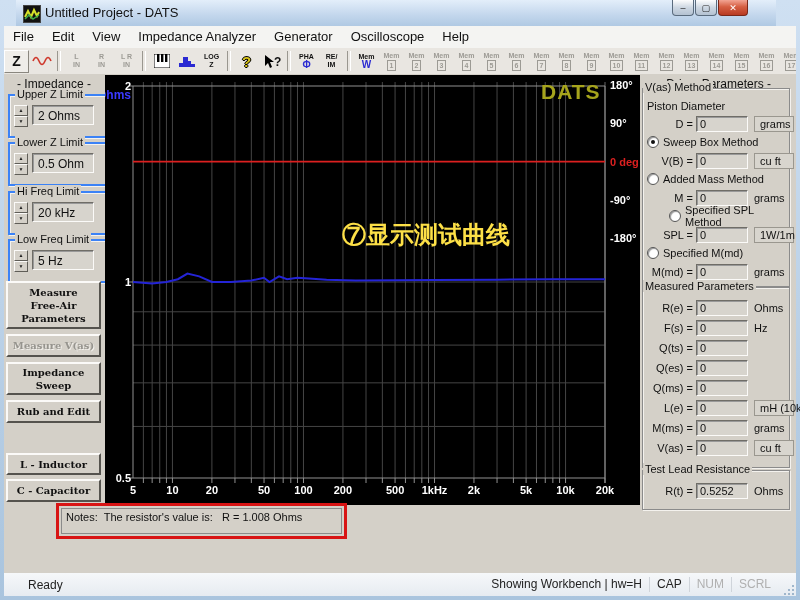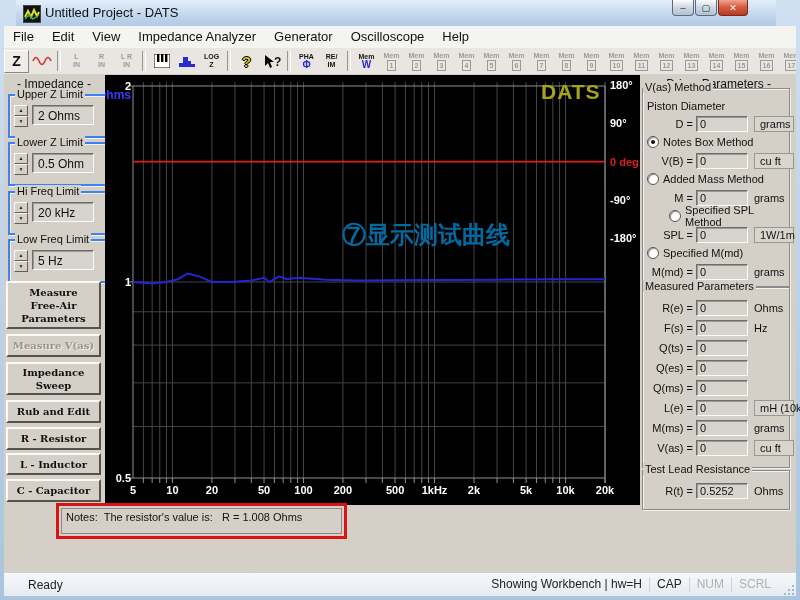--- a/index.html
+++ b/index.html
@@ -45,21 +45,21 @@
     border:1px solid;border-color:#6f6d67 #fbfaf8 #fbfaf8 #6f6d67;box-shadow:inset 1px 1px 0 #999;
     font-size:12px;color:#111;line-height:20px;padding-left:5px;box-sizing:border-box;}
   .lbutton{position:absolute;left:2px;width:95px;background:#d4d0c8;
     border:2px solid;border-color:#fbfaf8 #55534e #55534e #fbfaf8;
     font-family:"DejaVu Serif",serif;font-weight:bold;font-size:10px;color:#111;
     display:flex;align-items:center;justify-content:center;text-align:center;line-height:13px;box-sizing:border-box;}
   .lbutton.disabled{color:#96948e;text-shadow:1px 1px 0 #f2f0ec;}
   
   #chart{position:absolute;left:101px;top:1px;width:535px;height:430px;background:#000;}
   #dats-logo{position:absolute;left:436px;top:5px;font-size:21px;font-weight:bold;color:#a6a41c;letter-spacing:1px;font-family:"Liberation Sans",sans-serif;}
-  #curve-annotation{position:absolute;left:237px;top:144px;font-size:24px;font-weight:bold;color:#0369a1;white-space:nowrap;}
+  #curve-annotation{position:absolute;left:237px;top:144px;font-size:24px;font-weight:bold;color:#fde047;white-space:nowrap;}
   
   #right-panel{position:absolute;left:636px;top:0;width:156px;height:499px;font-size:11px;color:#111;}
   #right-title{position:absolute;left:0;top:3px;width:150px;text-align:center;font-size:12px;}
   .rgroup{position:absolute;left:2px;width:148px;border:1px solid #8b8b8b;
     box-shadow:1px 1px 0 #f4f2ee, inset 1px 1px 0 #f4f2ee;box-sizing:border-box;padding:10px 2px 2px 2px;}
   .rgroup .glabel{position:absolute;left:0;top:-8px;background:#d4d0c8;padding:0 2px;font-size:11px;white-space:nowrap;}
   .rrow{display:flex;align-items:center;margin-bottom:1px;}
   .rrow.text-row{height:14px;}
   .rrow.field-row{height:19px;}
   .rrow.radio-row{height:16px;}
@@ -283,21 +283,20 @@
           <div class="spinner">
             <div class="spinbtn">▲</div>
             <div class="spinbtn">▼</div>
           </div>
           <div class="lvalue">5 Hz</div>
         </div>
         <div class="lbutton" style="top: 207px; height: 48px;">Measure<br>Free-Air<br>Parameters</div>
         <div class="lbutton disabled" style="top: 260px; height: 23px;">Measure V(as)</div>
         <div class="lbutton" style="top: 288px; height: 33px;">Impedance<br>Sweep</div>
         <div class="lbutton" style="top: 326px; height: 23px;">Rub and Edit</div>
-        <div class="lbutton" style="top: 353px; height: 23px;">R - Resistor</div>
         <div class="lbutton" style="top: 379px; height: 22px;">L - Inductor</div>
         <div class="lbutton" style="top: 405px; height: 23px;">C - Capacitor</div>
       </div>
 
     <div id="chart">
       <svg id="chart-svg" width="535" height="430">
           <line x1="38.37560402226963" y1="11" x2="38.37560402226963" y2="403" stroke="#454545" stroke-width="1"></line>
           <line x1="38.37560402226963" y1="403" x2="38.37560402226963" y2="408" stroke="#909090" stroke-width="1"></line>
           <line x1="38.37560402226963" y1="7" x2="38.37560402226963" y2="11" stroke="#454545" stroke-width="1"></line>
           <line x1="47.14805222738681" y1="11" x2="47.14805222738681" y2="403" stroke="#454545" stroke-width="1"></line>
@@ -447,21 +446,21 @@
             <div class="rrow text-row">
               <span style="margin-left: 2px;">Piston Diameter</span>
             </div>
             <div class="rrow field-row">
               <span class="rlabel">D =</span>
               <span class="rinput">0</span>
               <span class="runit boxed">grams</span>
             </div>
             <div class="rrow radio-row">
               <span class="radio sel"></span>
-              <span>Notes Box Method</span>
+              <span>Sweep Box Method</span>
             </div>
             <div class="rrow field-row">
               <span class="rlabel">V(B) =</span>
               <span class="rinput">0</span>
               <span class="runit boxed">cu ft</span>
             </div>
             <div class="rrow radio-row">
               <span class="radio"></span>
               <span>Added Mass Method</span>
             </div>

